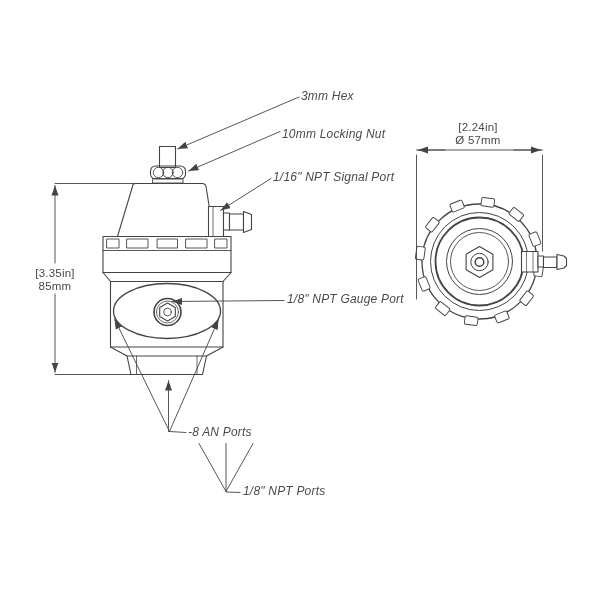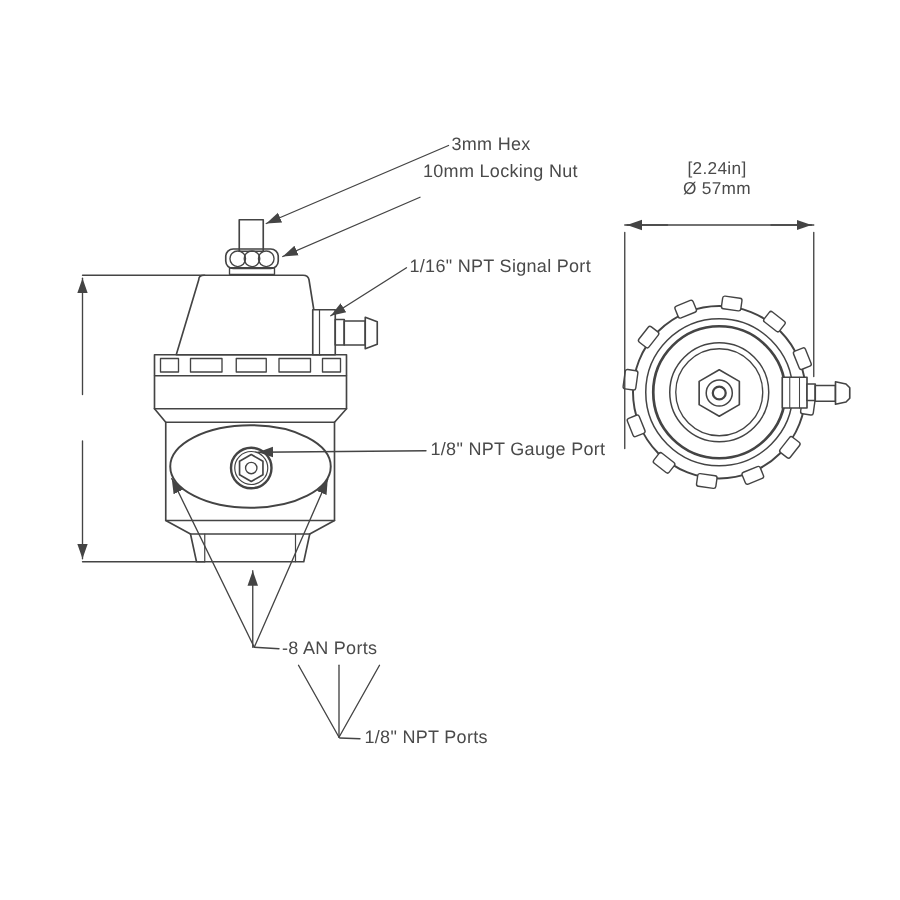--- a/index.html
+++ b/index.html
@@ -3,21 +3,21 @@
 <meta charset="utf-8">
 <style>
   html,body{margin:0;padding:0;background:#fff;}
   #stage{
     position:relative;width:600px;height:600px;background:#fff;overflow:hidden;
     font-family:"Liberation Sans", sans-serif;
   }
   #lineart{position:absolute;left:0;top:0;}
   .lbl{
     position:absolute;font-size:12px;line-height:13px;color:#4a4a4a;
-    letter-spacing:.2px;white-space:nowrap;
+    letter-spacing:.2px;white-space:nowrap;font-style:italic;
   }
   .dim{
     position:absolute;font-size:11.5px;line-height:12.5px;color:#4a4a4a;
     text-align:center;letter-spacing:.2px;white-space:nowrap;
   }
 </style>
 </head>
 <body>
 
 <div id="stage">
@@ -153,29 +153,33 @@
         <path d="M542.5,155 V251"></path>
         <path d="M416.5,150 H542.5"></path>
         <path d="M445,150 L418,150" marker-end="url(#ah)"></path>
         <path d="M514,150 L541,150" marker-end="url(#ah)"></path>
       </g>
     </g>
   </svg>
 
   <div class="lbl" style="left:301px;top:90px;">3mm Hex</div>
 
-  <div class="lbl" style="left:282px;top:108px;">10mm Locking Nut</div>
+  <div class="lbl" style="left:282px;top:128px;">10mm Locking Nut</div>
 
   <div class="lbl" style="left:273px;top:171px;">1/16" NPT Signal Port</div>
 
   <div class="lbl" style="left:287px;top:293px;">1/8" NPT Gauge Port</div>
 
   <div class="lbl" style="left:188px;top:426px;text-align:right;">-8 AN Ports</div>
 
   <div class="lbl" style="left:243px;top:485px;">1/8" NPT Ports</div>
 
+  <div class="dim" style="left:15px;top:267px;width:80px;">
+    <span>[3.35in]</span><br>
+    <span>85mm</span>
+  </div>
 
-  <div class="dim" style="left:428px;top:107px;width:100px;">
+  <div class="dim" style="left:428px;top:121px;width:100px;">
     <span>[2.24in]</span><br>
     <span>Ø 57mm</span>
   </div>
 
 </div>
 
 </body></html>

